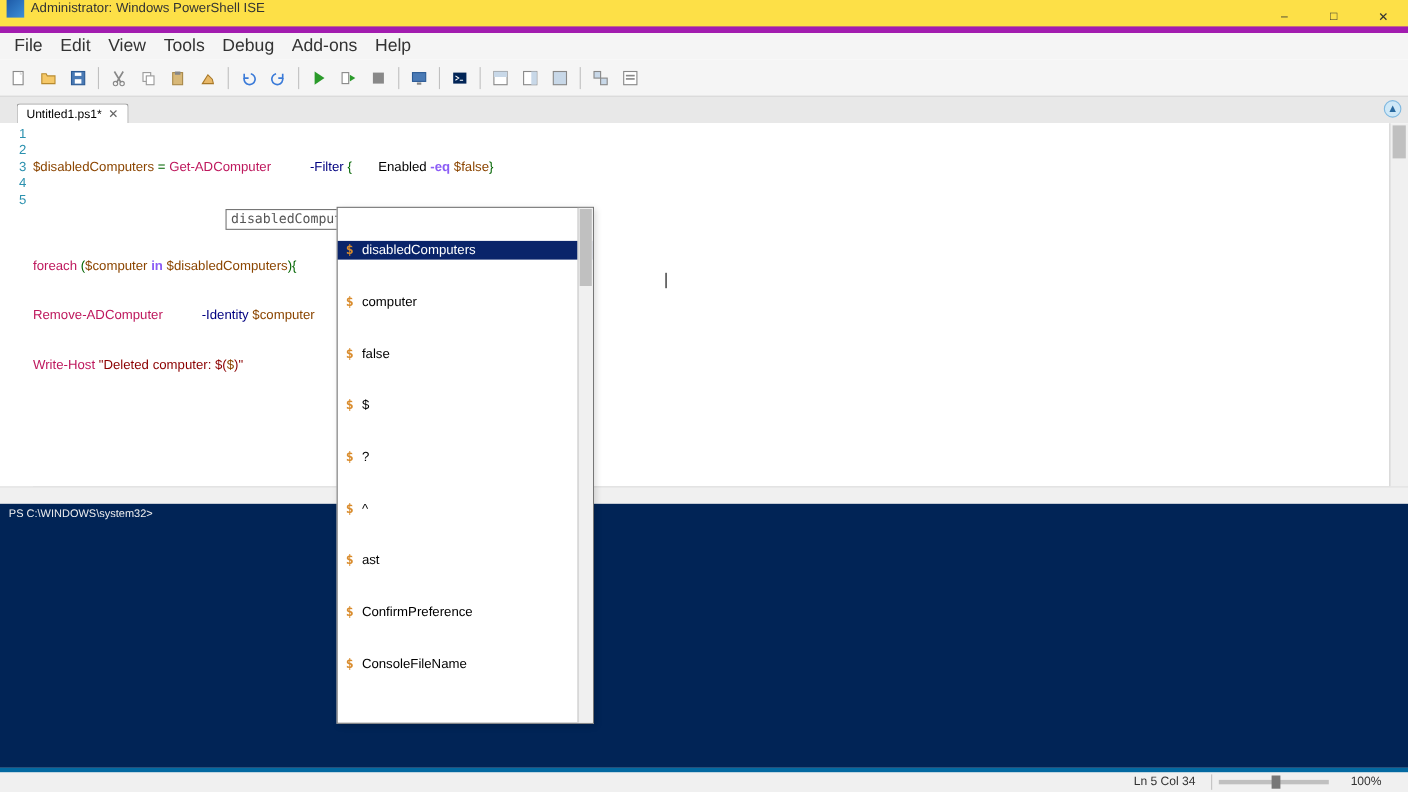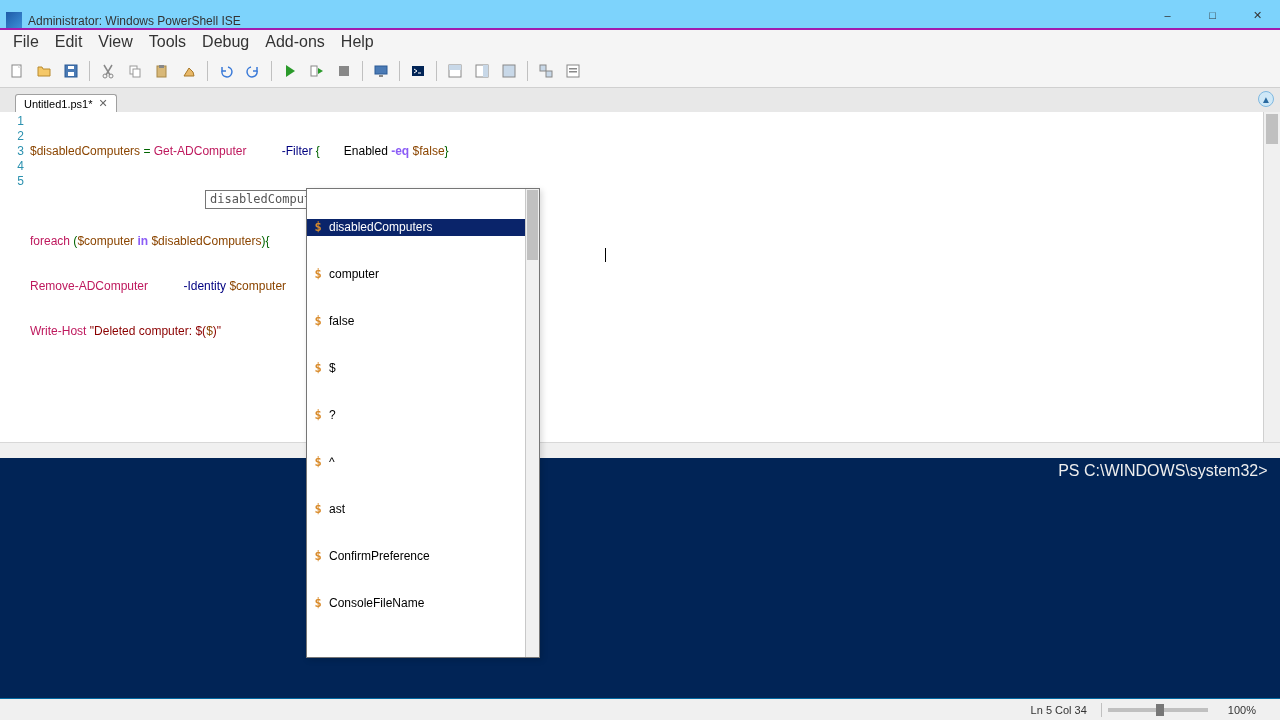--- a/index.html
+++ b/index.html
@@ -1,18 +1,18 @@
 <!DOCTYPE html>
 <html><head>
 <meta charset="utf-8">
 <style>
   * { margin: 0; padding: 0; box-sizing: border-box; font-family: "Segoe UI", Tahoma, sans-serif; }
   body { width: 1280px; height: 720px; background: #fff; overflow: hidden; position: relative; }
   
-  .titlebar { height: 30px; background: #7dd3fc; display: flex; align-items: flex-end; padding-left: 6px; border-bottom: 2px solid #a21caf; }
+  .titlebar { height: 30px; background: #fde047; display: flex; align-items: flex-start; padding-left: 6px; border-bottom: 6px solid #a21caf; }
   .titlebar-icon { width: 16px; height: 16px; background: linear-gradient(135deg, #1e5ba8, #3d8fd8); margin-right: 6px; }
   .titlebar-text { font-size: 12px; color: #333; flex: 1; }
   .win-controls { display: flex; height: 100%; }
   .win-btn { width: 45px; height: 30px; display: flex; align-items: center; justify-content: center; font-size: 11px; color: #333; }
   
   .menubar { height: 24px; display: flex; align-items: center; padding-left: 5px; background: #f5f5f5; font-size: 16px; }
   .menu-item { padding: 3px 8px; color: #333; }
   
   .toolbar { height: 34px; background: #f5f5f5; display: flex; align-items: center; padding: 0 5px; gap: 3px; border-bottom: 1px solid #d0d0d0; }
   .tool-btn { width: 24px; height: 24px; display: flex; align-items: center; justify-content: center; border: 1px solid transparent; }
@@ -45,24 +45,24 @@
   .intelli-item.selected { background: #0a246a; color: #fff; }
   .intelli-icon { width: 14px; text-align: center; color: #d98b2b; font-weight: bold; margin-right: 4px; font-family: Consolas, monospace; }
   .intelli-item.selected .intelli-icon { color: #d98b2b; }
   .intelli-scroll { position:absolute; right:0; top:0; bottom:0; width:14px; background:#f0f0f0; border-left:1px solid #c8c8c8; }
   .intelli-scroll-thumb { position:absolute; top:1px; left:1px; right:1px; height:70px; background:#c0c0c0; }
   
   .cursor-mark { position: absolute; left: 575px; top: 136px; width: 1px; height: 14px; background: #000; }
   
   .hscroll-strip { height: 16px; background: #f0f0f0; border-top: 1px solid #d8d8d8; }
   
-  .console { height: 252px; background: #012456; color: #eee; font-family: Consolas, monospace; font-size: 16px; padding: 4px 8px; overflow: hidden; text-align: right; }
+  .console { height: 252px; background: #012456; color: #eee; font-family: Consolas, monospace; font-size: 10px; padding: 4px 8px; overflow: hidden; }
   .console-line { white-space: pre; }
   
-  .statusbar { position: absolute; bottom: 0; left: 0; right: 0; height: 22px; background: #f0f0f0; border-top: 1px solid #0369a1; display: flex; align-items: center; font-size: 11px; color: #333; padding: 0 10px; }
+  .statusbar { position: absolute; bottom: 0; left: 0; right: 0; height: 22px; background: #f0f0f0; border-top: 4px solid #0369a1; display: flex; align-items: center; font-size: 11px; color: #333; padding: 0 10px; }
   .status-spacer { flex: 1; }
   .status-seg { padding: 0 14px; }
   .zoom-slider { width: 100px; height: 4px; background: #c0c0c0; position: relative; margin: 0 6px; }
   .zoom-thumb { position: absolute; left: 48px; top: -4px; width: 8px; height: 12px; background: #777; }
 </style>
 </head>
 <body>
 
 <div class="titlebar">
   <div class="titlebar-icon"></div>

